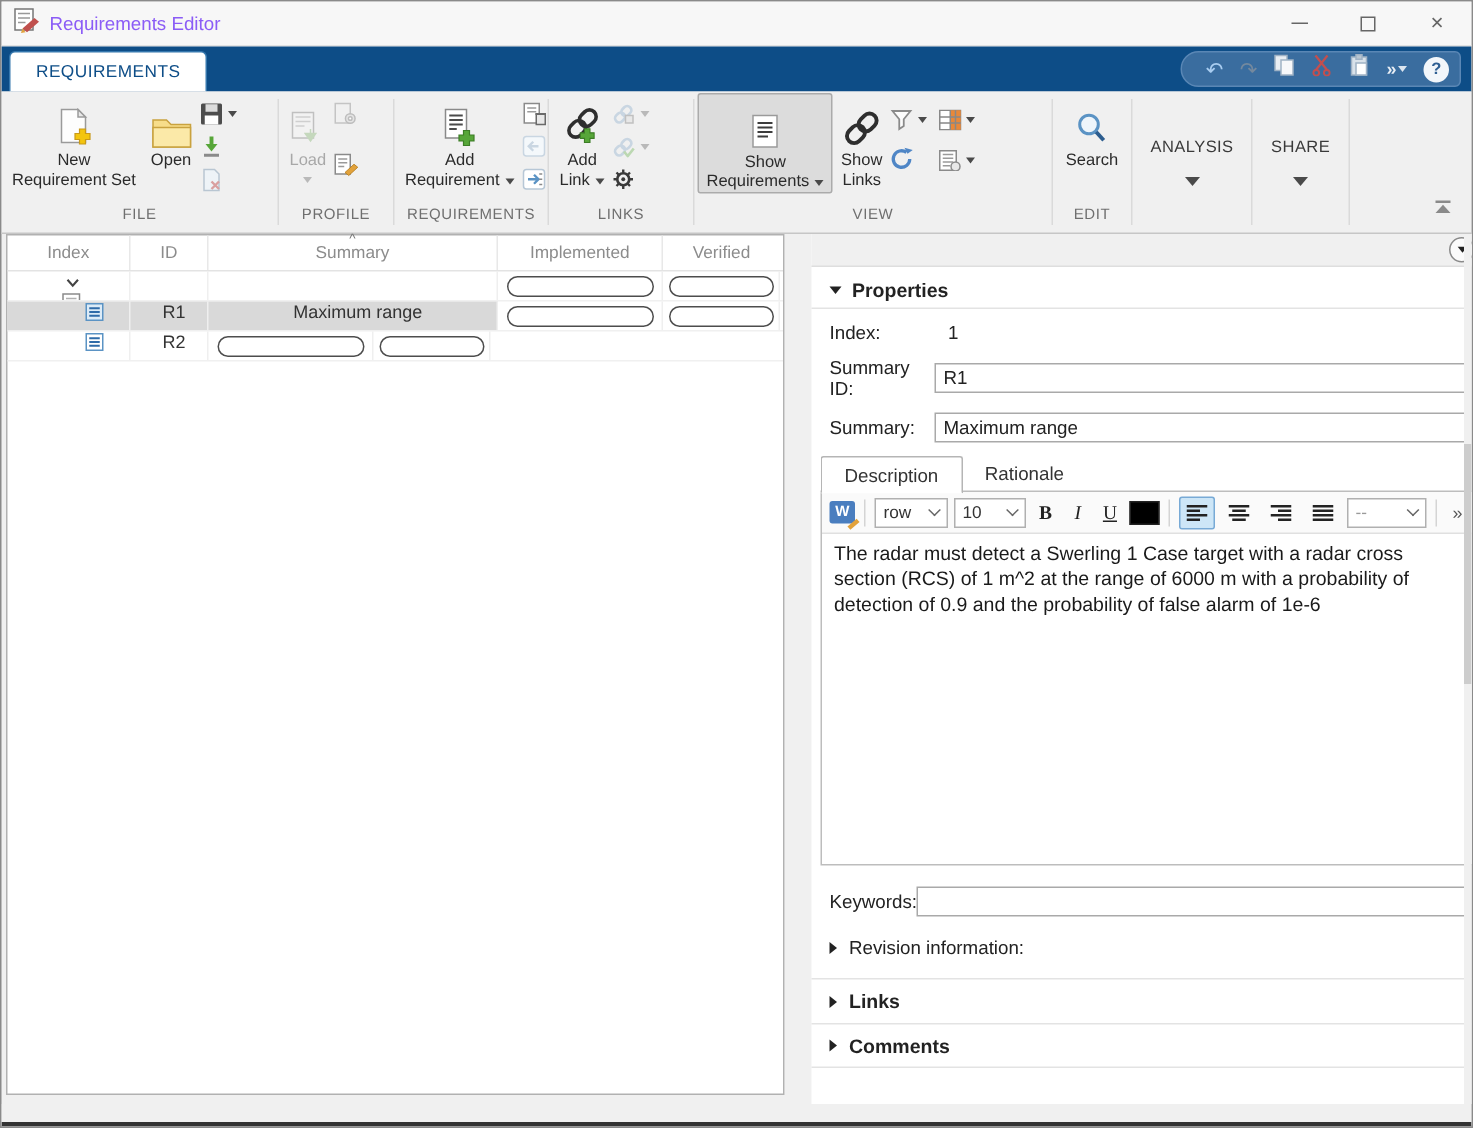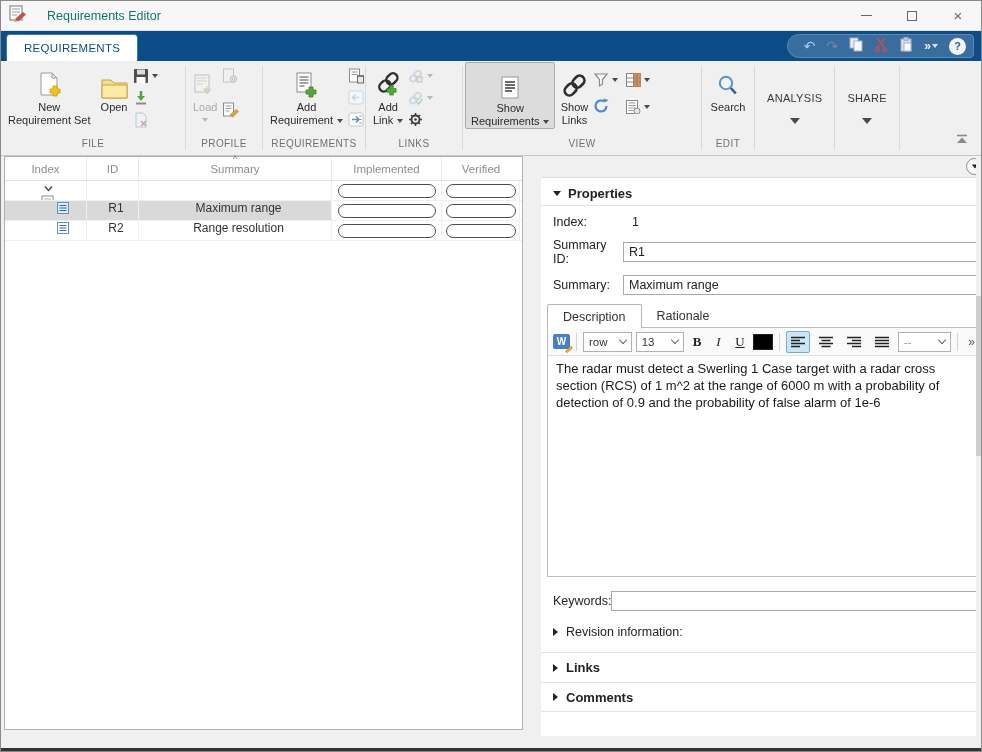--- a/index.html
+++ b/index.html
@@ -4,21 +4,21 @@
 <style>
   html,body{margin:0;padding:0;background:#e8e8e8;}
   *{box-sizing:border-box;}
   .window{position:relative;width:982px;height:752px;background:#f0f0f0;border:1px solid #8a8a8a;
           font-family:"Liberation Sans",sans-serif;overflow:hidden;}
 
   
   .titlebar{position:absolute;top:0;left:0;right:0;height:30px;background:#f7f7f7;
             border-bottom:1px solid #e2e2e2;display:flex;align-items:center;}
   .app-icon{margin-left:8px;flex:none;}
-  .title-text{margin-left:20px;font-size:12.5px;color:#0f766e;text-align:center;}
+  .title-text{margin-left:6px;font-size:12.5px;color:#8b5cf6;text-align:center;}
   .win-controls{margin-left:auto;display:flex;height:100%;}
   .win-btn{width:46px;display:flex;align-items:center;justify-content:center;color:#666;}
   .min-glyph{display:block;width:11px;border-top:1px solid #666;}
   .max-glyph{display:block;width:10px;height:10px;border:1px solid #666;}
   .close-glyph{font-size:15px;line-height:1;color:#666;}
 
   
   .tabstrip{position:absolute;top:30px;left:0;right:0;height:30px;background:#0d4d87;}
   .ribbon-tab{position:absolute;left:5px;top:3px;height:27px;background:#fff;color:#0d4d87;
               font-size:11.5px;letter-spacing:.3px;padding:0 17px;display:flex;align-items:center;
@@ -525,21 +525,20 @@
       <div class="cell c-index child-indent">
         <span class="tree-icon" style="margin-left:0">
           <svg width="14" height="14">
               <rect x="1.5" y="1.5" width="11" height="11" fill="#fff" stroke="#5b93c4"></rect>
               <path d="M3.5 4.5h7M3.5 7h7M3.5 9.5h7" stroke="#2f6ba8" stroke-width="1.2"></path>
             </svg>
         </span>
         <span class="row-num">2</span>
       </div>
       <div class="cell c-id id-pad">R2</div>
-      <div class="cell c-sum sum-pad">Range resolution</div>
       <div class="cell c-imp center">
           <span class="pbar"></span>
         </div>
       <div class="cell c-ver center">
           <span class="pbar small"></span>
         </div>
     </div>
   </div>
 
   <div class="rpanel">
@@ -576,21 +575,21 @@
       </div>
       <div class="editor">
         <div class="etoolbar">
           <span class="wicon">W</span>
           <span class="esep"></span>
           <span class="eselect w-font">
             <span>row</span>
             <span class="chev"></span>
           </span>
           <span class="eselect w-size">
-            <span>13</span>
+            <span>10</span>
             <span class="chev"></span>
           </span>
           <span class="ebtn" style="font-weight:bold">B</span>
           <span class="ebtn i">I</span>
           <span class="ebtn u">U</span>
           <span class="swatch"></span>
           <span class="esep"></span>
           <span class="align-btn active">
             <svg width="14" height="12">
                 <path d="M0 1.5h14M0 4.5h9M0 7.5h14M0 10.5h9" stroke="#222" stroke-width="1.6"></path>

